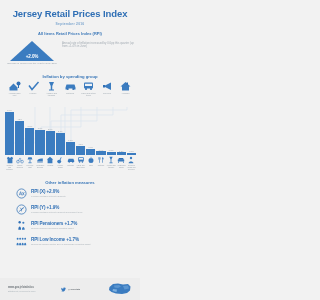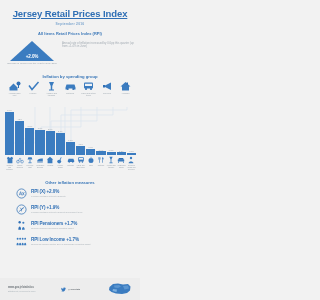--- a/index.html
+++ b/index.html
@@ -8,21 +8,21 @@
     background: #f2f2f2;
     font-family: "Liberation Sans", sans-serif;
     overflow: hidden;
   }
   .page { position: relative; width: 140px; height: 300px; background: #f2f2f2; }
 
   
   .header { padding-top: 9px; text-align: center; }
   .title {
     font-size: 9.5px; font-weight: bold; color: #2f6fb5;
-    letter-spacing: -0.1px; line-height: 10px; text-decoration: underline;
+    letter-spacing: -0.1px; line-height: 10px;
   }
   .subtitle {
     font-size: 3.4px; font-weight: bold; color: #7fa7cf;
     margin-top: 2.5px; letter-spacing: 0.2px;
   }
   .section-head {
     font-size: 3.9px; font-weight: bold; color: #3a77b8;
     margin-top: 5px; letter-spacing: 0.05px;
   }
 

